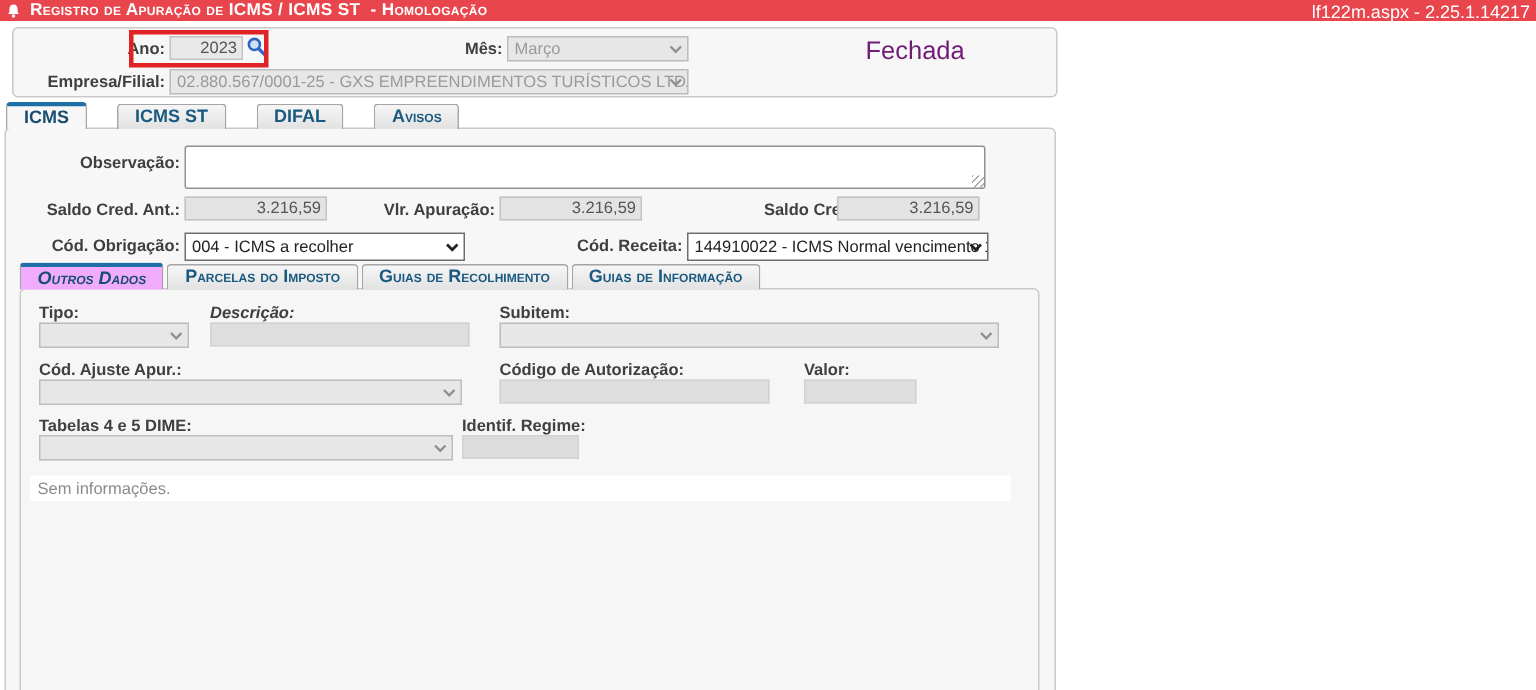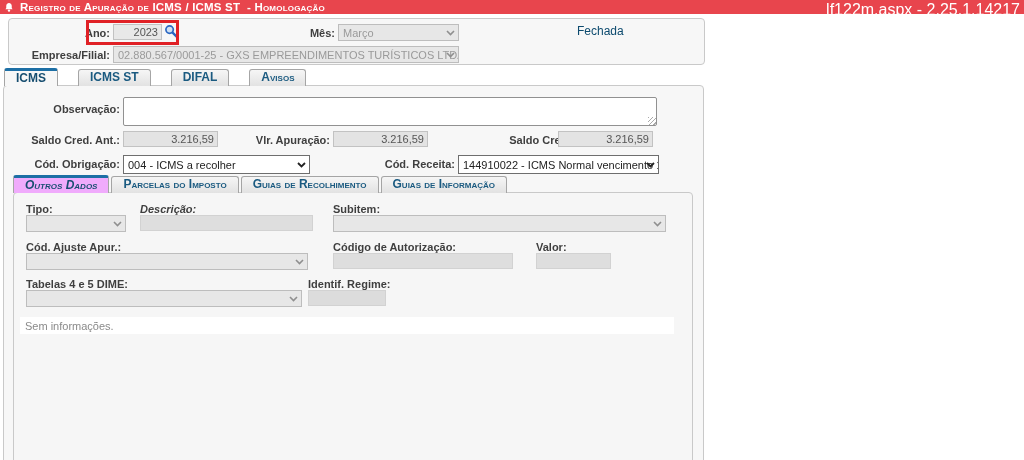--- a/index.html
+++ b/index.html
@@ -4,21 +4,21 @@
 <style>
   * { margin:0; padding:0; box-sizing:border-box; }
   html,body { background:#fff; }
   body { font-family:"Liberation Sans","DejaVu Sans",sans-serif; font-size:11px; color:#333; }
   #screen { position:relative; width:1024px; height:460px; background:#ffffff; overflow:hidden; }
 
   
   .topbar { position:absolute; left:0; top:0; width:1024px; height:14px; background:#e8454d; display:flex; align-items:center; }
   .topbar .bell { margin-left:4px; display:flex; align-items:center; }
   .topbar .title { margin-left:6px; color:#fff; font-weight:bold; font-variant:small-caps; font-size:11.5px; letter-spacing:.2px; white-space:pre; }
-  .topbar .version { position:absolute; right:4px; top:1px; color:#fff; font-size:16px; }
+  .topbar .version { position:absolute; right:4px; top:1px; color:#fff; font-size:12px; }
 
   
   .panel { position:absolute; background:#f7f7f7; border:1px solid #c9c9c9; border-radius:4px; }
   #header-panel { left:8px; top:18px; width:697px; height:47px; }
   #main-panel   { left:3px; top:85px; width:701px; height:380px; border-radius:4px 4px 0 0; }
   #sub-panel    { left:13px; top:192px; width:680px; height:272px; background:#f6f6f6; border:1px solid #c9c9c9; border-radius:4px 4px 0 0; }
 
   .lbl { position:absolute; font-weight:bold; color:#3f3f3f; white-space:nowrap; }
   .lbl.r { text-align:right; }
 
@@ -29,21 +29,21 @@
   .sel .chev { position:absolute; right:3px; top:50%; transform:translateY(-50%); display:flex; }
   .sel.disabled { background:#e7e7e7; border:1px solid #bdbdbd; color:#9a9a9a; }
   .sel.enabled  { background:#ffffff; border:1px solid #6e6e6e; color:#222; }
 
   textarea.obs { position:absolute; left:123px; top:97px; width:534px; height:29px; border:1px solid #919191; background:#fff; resize:none; font-family:inherit; font-size:11px; padding:2px; border-radius:2px; }
   .resize-grip { position:absolute; left:648px; top:117px; width:8px; height:8px;
     background:repeating-linear-gradient(135deg,#aaa 0 1px,transparent 1px 3px); pointer-events:none; }
 
   
   .hl-box { position:absolute; left:86px; top:20px; width:93px; height:25px; border:3px solid #e02126; pointer-events:none; z-index:5; }
-  .status-red { position:absolute; left:577px; top:24px; color:#0c4a6e; font-size:12px; }
+  .status-red { position:absolute; left:577px; top:24px; color:#701a75; font-size:17px; }
 
   
   .tabrow { position:absolute; display:flex; gap:2px; align-items:flex-end; z-index:3; }
   #main-tabs { left:4px; top:68px; height:18px;gap:20px; }
   #sub-tabs  { left:13px; top:175px; height:18px; }
   .tab { height:17px; line-height:15px; padding:0 11px; background:linear-gradient(#f6f6f6,#e2e2e2); border:1px solid #a5a5a5; border-bottom:none; border-radius:3px 3px 0 0; color:#1a5a80; font-weight:bold; font-variant:small-caps; font-size:12px; cursor:pointer; }
   .tab.active { height:18px; background:#f7f7f7; border-top:3px solid #1d6fa5; line-height:14px; color:#174e70; }
   #sub-tabs .tab.active { background:#f0abfc;font-style:italic; }
 
   .empty-row { position:absolute; left:20px; top:317px; width:654px; height:17px; background:#fff; display:flex; align-items:center; padding-left:5px; color:#8a8a8a; }

